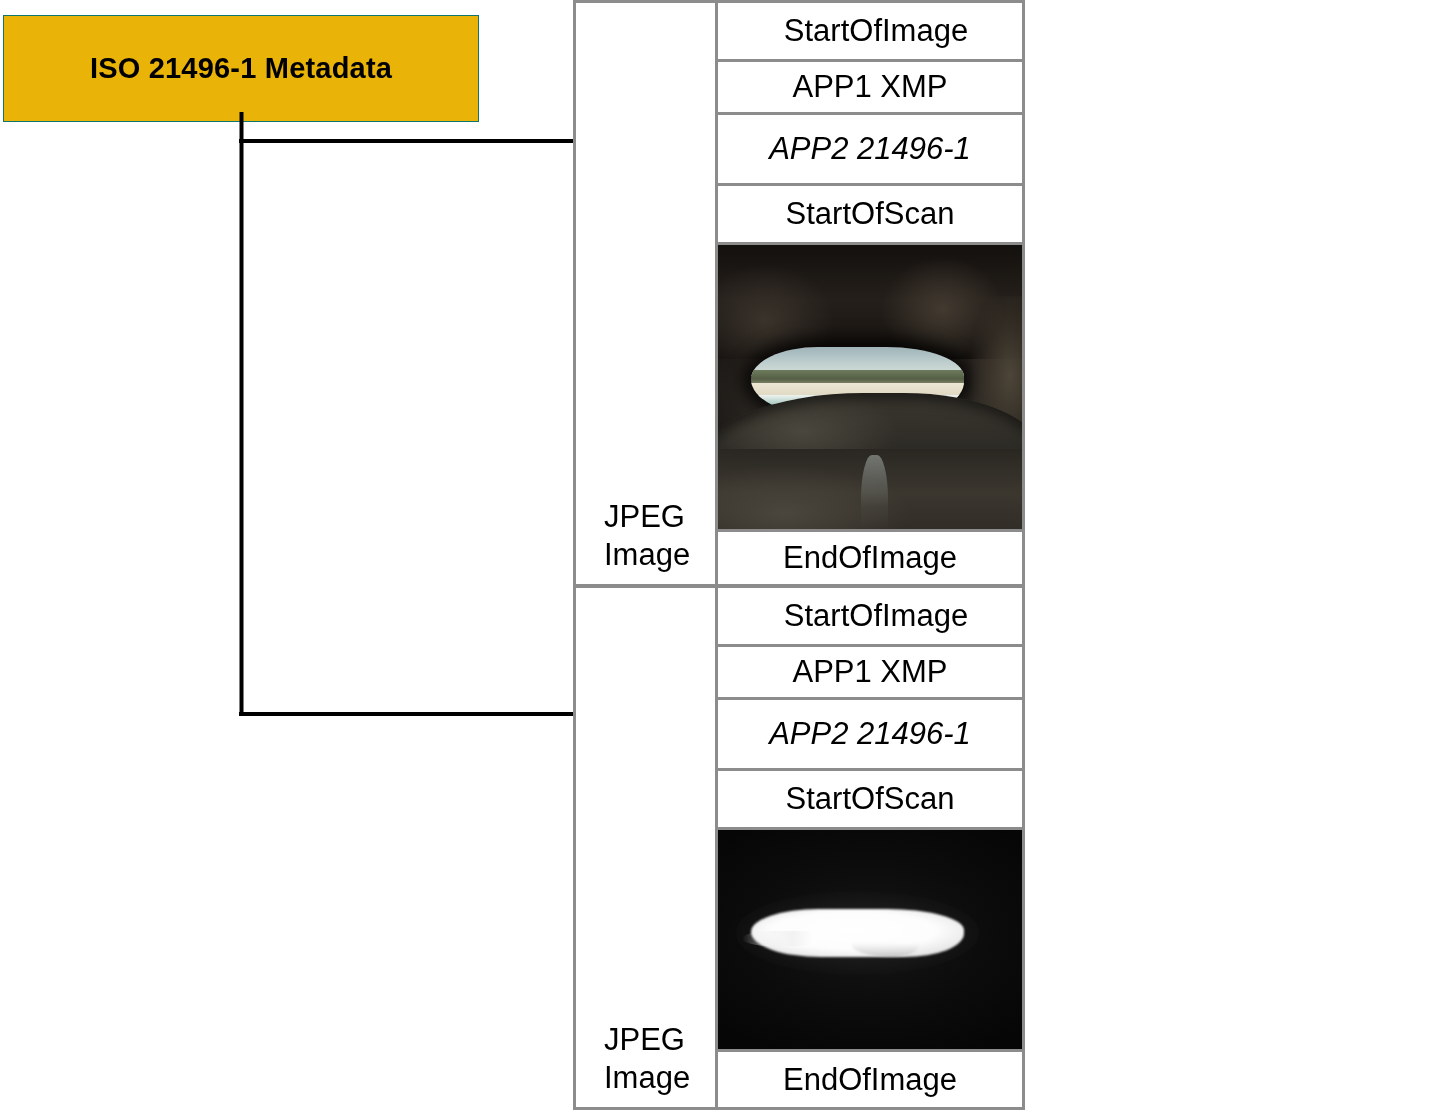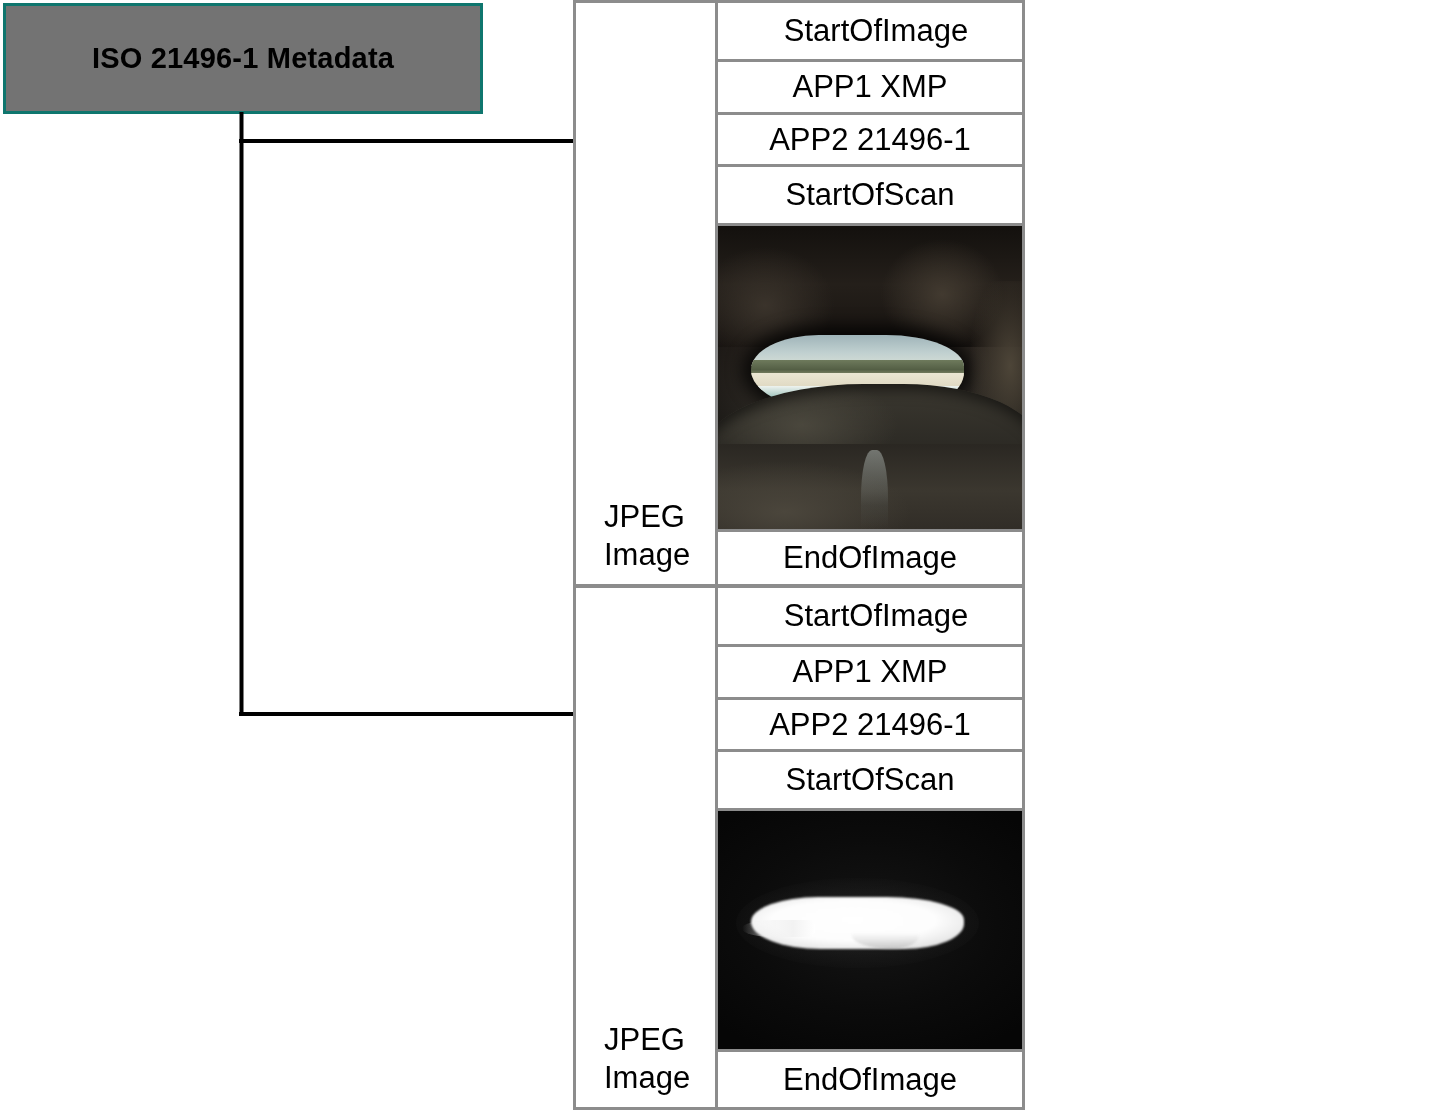--- a/index.html
+++ b/index.html
@@ -12,25 +12,25 @@
     height: 1113px;
     position: relative;
     font-family: "Liberation Sans", sans-serif;
     overflow: hidden;
   }
 
   
   #metadata-box {
     position: absolute;
     left: 3px;
-    top: 3px;
+    top: 15px;
     width: 474px;
     height: 105px;
-    background: #737373;
-    border: 3px solid #0f766e;
+    background: #eab308;
+    border: 1px solid #0f766e;
     box-sizing: content-box;
     display: flex;
     align-items: center;
     justify-content: center;
   }
   #metadata-box .label {
     font-size: 29px;
     font-weight: bold;
     color: #000000;
     letter-spacing: 0.2px;
@@ -92,21 +92,21 @@
     justify-content: center;
     background: #ffffff;
     color: #000000;
     font-size: 31px;
     flex: 0 0 auto;
   }
   .seg.last { border-bottom: none; }
 
   .seg-h1 { height: 59px; padding-left: 12px; }
   .seg-h2 { height: 53px; }
-  .seg-h3 { height: 52px; }
+  .seg-h3 { height: 71px; font-style: italic; }
   .seg-h4 { height: 47px; }
   .seg-h5 { height: 59px; text-align: center; }
   .seg-eoi-1 { height: 52px; }
   .seg-eoi-2 { height: 55px; }
 
   
   .payload {
     flex: 1 1 auto;
     min-height: 0;
     border-bottom: 3px solid #8c8c8c;

